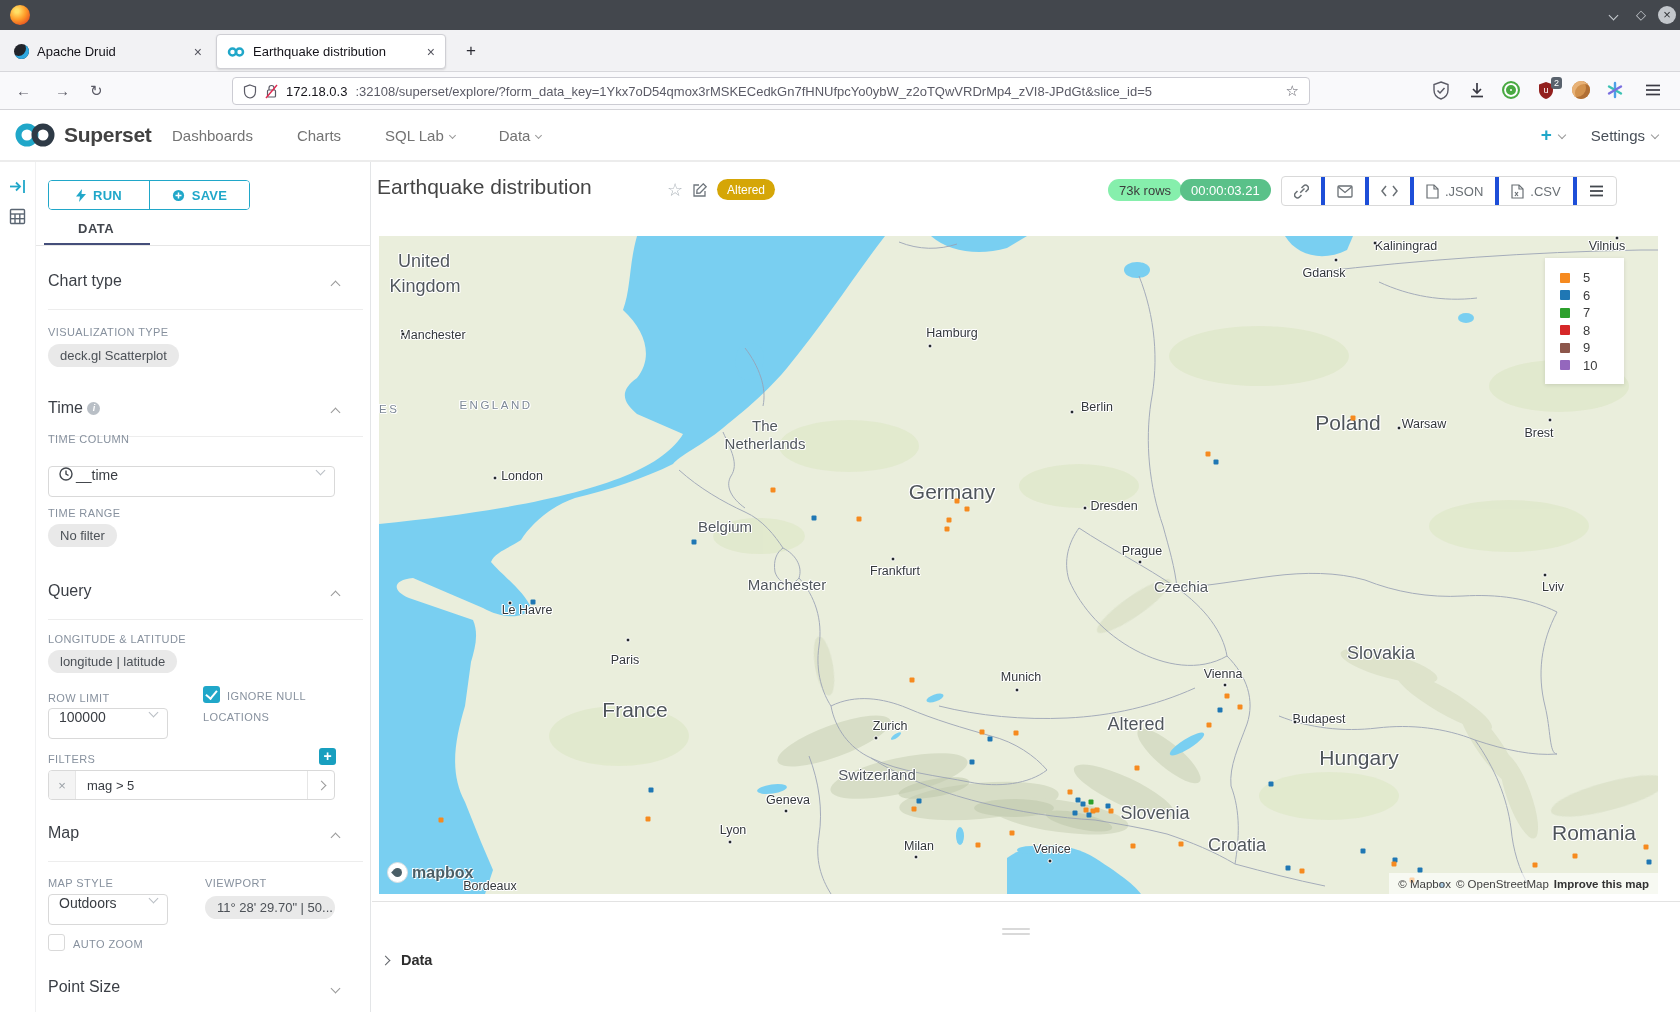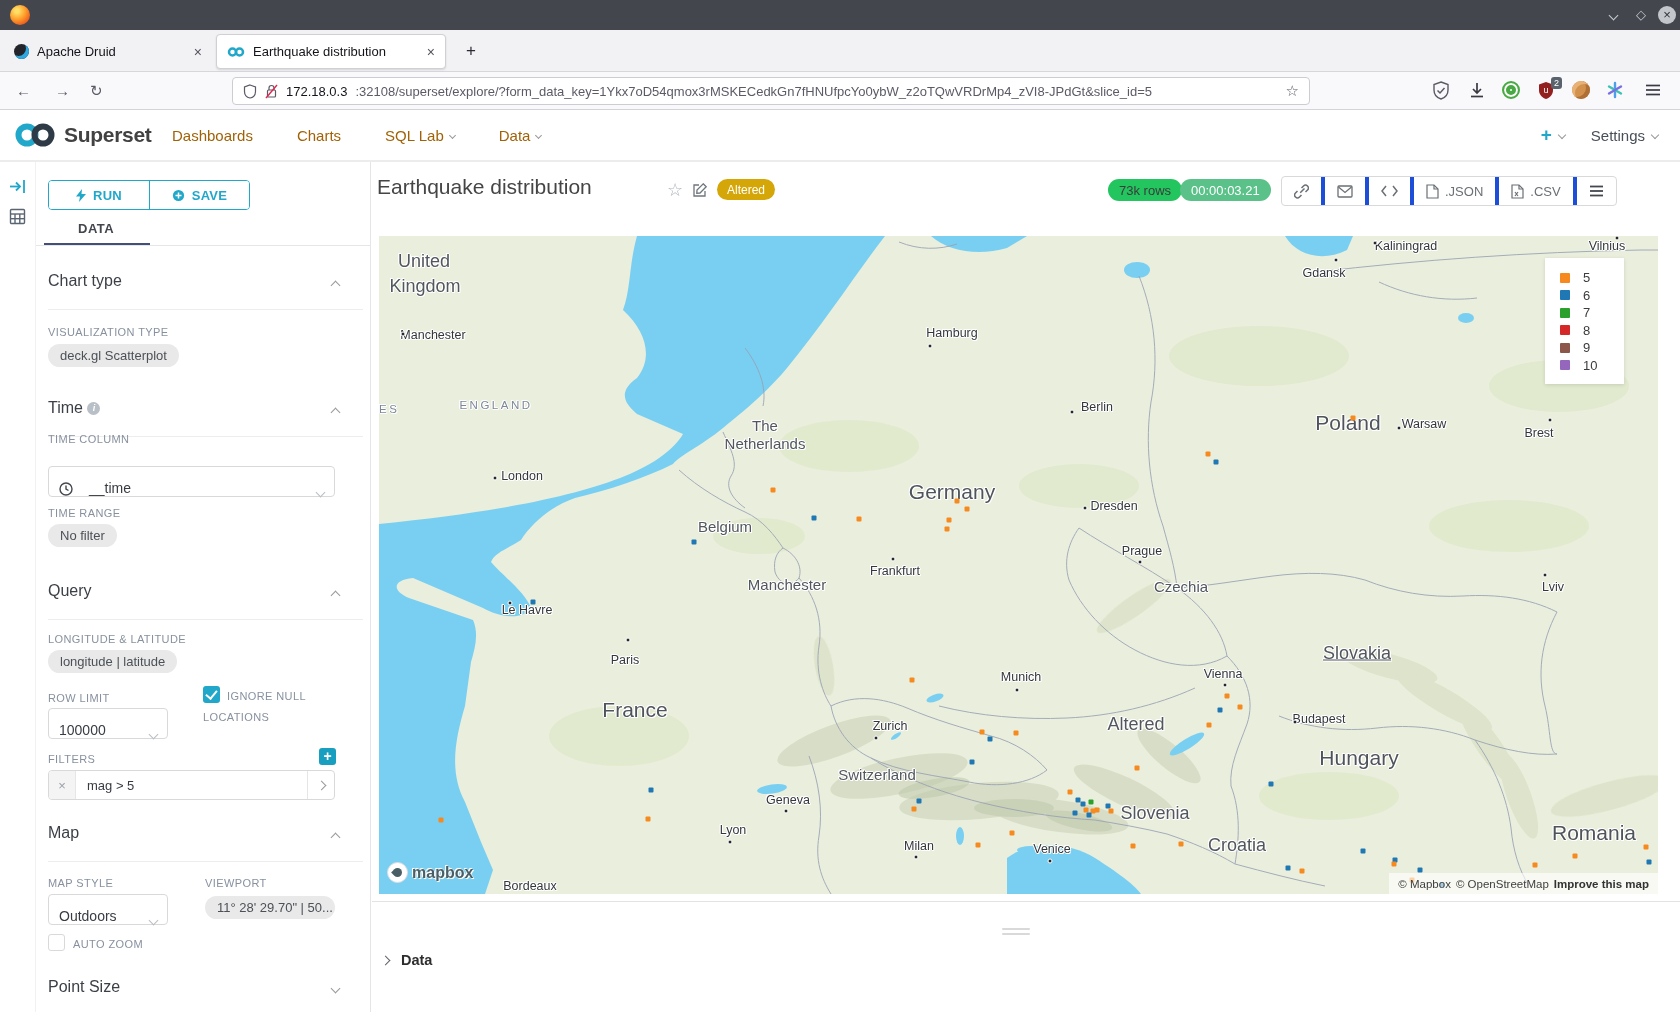--- a/index.html
+++ b/index.html
@@ -27,55 +27,55 @@
   #urlfield{position:absolute;left:232px;top:5px;width:1078px;height:28px;background:#fff;border:1px solid #ccccd3;border-radius:4px;display:flex;align-items:center;font-size:13px;color:#5b5b66;padding:0 10px;gap:8px}
   #url-host{color:#15141a}
   #url-rest{white-space:nowrap;overflow:hidden}
   #url-star{margin-left:auto;font-size:15px}
   .tbicon{position:absolute;top:9px;width:20px;height:20px}
   #dl-badge{position:absolute;top:-4px;right:-5px;background:#59626d;color:#fff;font-size:9px;border-radius:3px;padding:0 3px;line-height:12px}
   
   #snav{position:absolute;left:0;top:110px;width:1680px;height:52px;background:#fff;border-bottom:2px solid #ececec}
   #brand{position:absolute;left:14px;top:11px;display:flex;align-items:center;gap:8px}
   #brand-name{font-size:21px;font-weight:700;color:#424242;letter-spacing:-.3px}
-  #snav-items{position:absolute;left:172px;top:0;height:50px;display:flex;align-items:center;gap:44px;font-size:15px;color:#a16207}
+  #snav-items{position:absolute;left:172px;top:0;height:50px;display:flex;align-items:center;gap:44px;font-size:15px;color:#737373}
   .snav-item{display:flex;align-items:center;gap:6px}
   #snav-right{position:absolute;right:22px;top:0;height:50px;display:flex;align-items:center;gap:26px;font-size:15px;color:#484f58}
   #nav-plus{color:#20a7c9;font-size:19px;font-weight:700}
   
   #iconstrip{position:absolute;left:0;top:162px;width:36px;height:850px;background:#fff;border-right:1px solid #f0f1f2}
   #panel{position:absolute;left:36px;top:162px;width:335px;height:850px;background:#fff;border-right:1px solid #e3e5e7}
   #main{position:absolute;left:372px;top:162px;width:1308px;height:850px;background:#fff}
   
   .grp-btn{position:absolute;display:flex;border:1px solid #20a7c9;border-radius:4px;overflow:hidden;height:30px}
   .grp-btn>div{width:100px;display:flex;align-items:center;justify-content:center;gap:7px;color:#20a7c9;font-size:13px;font-weight:700;letter-spacing:.3px;background:#fff}
   .grp-btn>div+div{border-left:1px solid #20a7c9}
   .sec-title{position:absolute;font-size:16px;font-weight:500;color:#3b3f46}
   .sec-chev{position:absolute}
   .divider{position:absolute;height:1px;background:#ededed;width:315px;left:12px}
   .flabel{position:absolute;font-size:11px;letter-spacing:.4px;color:#87919e}
   .pill{position:absolute;height:23px;background:#e9e9e9;border-radius:12px;display:flex;align-items:center;padding:0 12px;font-size:13px;color:#4c5157;white-space:nowrap}
-  .select{position:absolute;height:31px;border:1px solid #d9d9d9;border-radius:4px;background:#fff;display:flex;align-items:flex-end;padding:0 10px;font-size:14px;color:#383c42;gap:16px}
+  .select{position:absolute;height:31px;border:1px solid #d9d9d9;border-radius:4px;background:#fff;display:flex;align-items:flex-start;padding:0 10px;font-size:14px;color:#383c42;gap:3px}
   .select .chv{margin-left:auto;border-color:#b9bec4}
   .cbx{position:absolute;width:17px;height:17px;border-radius:3px}
   .cbx.on{background:#20a7c9}
   .cbx.on::after{content:"";position:absolute;left:5px;top:2px;width:5px;height:9px;border-right:2px solid #fff;border-bottom:2px solid #fff;transform:rotate(40deg)}
   .cbx.off{background:#fff;border:1.5px solid #d9d9d9}
   #add-filter{position:absolute;width:17px;height:17px;border-radius:3px;background:#189fbf;color:#fff;font-size:14px;line-height:16px;text-align:center;font-weight:700}
   #filterbox{position:absolute;left:12px;top:608px;width:287px;height:30px;border:1px solid #d9d9d9;border-radius:4px;display:flex;align-items:center;background:#fff}
   #filterbox .xcell{width:27px;align-self:stretch;background:#f4f4f4;border-right:1px solid #e6e6e6;border-radius:3px 0 0 3px;color:#9aa0a6;font-size:13px;display:flex;align-items:center;justify-content:center}
   #filterbox .ftext{flex:1;padding:0 11px;font-size:13px;color:#383c42}
   #filterbox .gcell{width:27px;align-self:stretch;border-left:1px solid #e6e6e6;display:flex;align-items:center;justify-content:center}
   .info-i{display:inline-block;width:13px;height:13px;border-radius:50%;background:#b9bfc6;color:#fff;font-size:9px;line-height:13px;text-align:center;font-style:italic;font-weight:700;vertical-align:2px}
   
   #viz-title{position:absolute;left:5px;top:13px;font-size:21px;color:#454545}
   #hdr-star{position:absolute;left:295px;top:17px;font-size:18px;color:#aeb5bb}
   #altered-badge{position:absolute;left:345px;top:17px;height:21px;border-radius:11px;background:#d5a607;color:#fff;font-size:12px;display:flex;align-items:center;padding:0 10px}
   .hpill{position:absolute;top:17px;height:22px;border-radius:11px;display:flex;align-items:center;padding:0 11px;font-size:13px}
-  #rows-pill{left:736px;background:#22c55e;color:#3c3c3c}
+  #rows-pill{left:736px;background:#86efac;color:#3c3c3c}
   #timer-pill{left:808px;background:#5ac189;color:#fff}
   #exportgrp{position:absolute;left:909px;top:14px;height:30px;display:flex;border:1px solid #d9d9d9;border-radius:4px;background:#fff;color:#6a7075;font-size:13px}
   #exportgrp>div{display:flex;align-items:center;justify-content:center;padding:0 12px;gap:6px}
   #exportgrp>div+div{border-left:4px solid #1d4ed8}
   
   #map{position:absolute;left:7px;top:74px;width:1279px;height:658px;overflow:hidden;background:#eaeedc}
   .mlabel{position:absolute;transform:translate(-50%,-50%);white-space:nowrap;color:#33373b;text-shadow:1px 0 0 #fff,-1px 0 0 #fff,0 1px 0 #fff,0 -1px 0 #fff,1px 1px 0 #fff,-1px -1px 0 #fff}
   .mlabel.c1{font-size:21px;color:#4e545a;font-weight:500}
   .mlabel.c2{font-size:18px;color:#51575d;font-weight:500}
   .mlabel.c3{font-size:15px;color:#51575d;font-weight:500}
@@ -508,21 +508,21 @@
         <span class="mlabel c3" style="left: 498px; top: 538px;">Switzerland</span>
         <span class="mlabel city" style="left: 409px; top: 564px;">Geneva</span>
         <span class="mdot" style="left: 407px; top: 575px;"></span>
         <span class="mlabel city" style="left: 354px; top: 594px;">Lyon</span>
         <span class="mdot" style="left: 351px; top: 606px;"></span>
         <span class="mlabel city" style="left: 246px; top: 424px;">Paris</span>
         <span class="mdot" style="left: 249px; top: 404px;"></span>
         <span class="mlabel city" style="left: 148px; top: 374px;">Le Havre</span>
         <span class="mdot" style="left: 131px; top: 367px;"></span>
         <span class="mlabel c1" style="left: 256px; top: 474px;">France</span>
-        <span class="mlabel city" style="left: 111px; top: 650px; margin-left: 40px;">Bordeaux</span>
+        <span class="mlabel city" style="left: 111px; top: 650px;">Bordeaux</span>
         <span class="mlabel city" style="left: 540px; top: 610px;">Milan</span>
         <span class="mdot" style="left: 537px; top: 621px;"></span>
         <span class="mlabel city" style="left: 673px; top: 613px;">Venice</span>
         <span class="mdot" style="left: 671px; top: 625px;"></span>
         <span class="mlabel city" style="left: 763px; top: 315px;">Prague</span>
         <span class="mdot" style="left: 761px; top: 326px;"></span>
         <span class="mlabel c3" style="left: 802px; top: 350px;">Czechia</span>
         <span class="mlabel c1" style="left: 969px; top: 187px;">Poland</span>
         <span class="mlabel city" style="left: 1045px; top: 188px;">Warsaw</span>
         <span class="mdot" style="left: 1020px; top: 192px;"></span>
@@ -532,21 +532,21 @@
         <span class="mdot" style="left: 996px; top: 7px;"></span>
         <span class="mlabel city" style="left: 1228px; top: 10px;">Vilnius</span>
         <span class="mdot" style="left: 1238px; top: 2px;"></span>
         <span class="mlabel city" style="left: 1160px; top: 197px;">Brest</span>
         <span class="mdot" style="left: 1171px; top: 184px;"></span>
         <span class="mlabel city" style="left: 1174px; top: 351px;">Lviv</span>
         <span class="mdot" style="left: 1166px; top: 339px;"></span>
         <span class="mlabel c2" style="left: 757px; top: 488px;">Altered</span>
         <span class="mlabel city" style="left: 844px; top: 438px;">Vienna</span>
         <span class="mdot" style="left: 846px; top: 449px;"></span>
-        <span class="mlabel c2" style="left: 978px; top: 417px; text-decoration: underline;">Slovakia</span>
+        <span class="mlabel c2" style="left: 1002px; top: 417px;">Slovakia</span>
         <span class="mlabel city" style="left: 940px; top: 483px;">Budapest</span>
         <span class="mdot" style="left: 916px; top: 486px;"></span>
         <span class="mlabel c1" style="left: 980px; top: 522px;">Hungary</span>
         <span class="mlabel c2" style="left: 776px; top: 577px;">Slovenia</span>
         <span class="mlabel c2" style="left: 858px; top: 609px;">Croatia</span>
         <span class="mlabel c1" style="left: 1215px; top: 597px;">Romania</span>
       </div>
     <div id="map-points" class="abs" style="left:0;top:0;width:1279px;height:658px">
         <span class="pt" style="left: 394px; top: 254px; background: rgb(246, 138, 31);"></span>
         <span class="pt" style="left: 435px; top: 282px; background: rgb(31, 119, 180);"></span>

